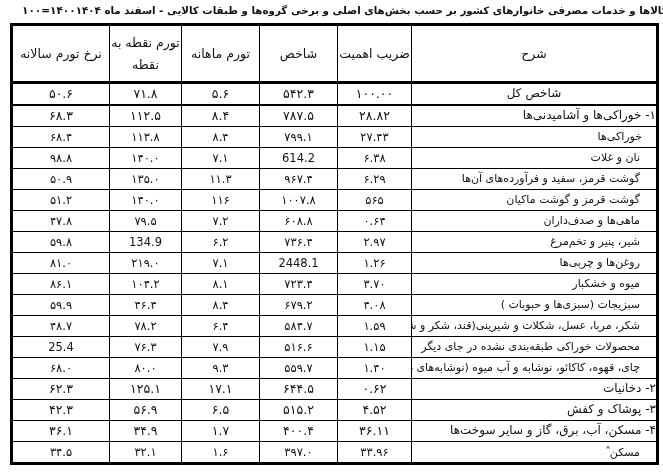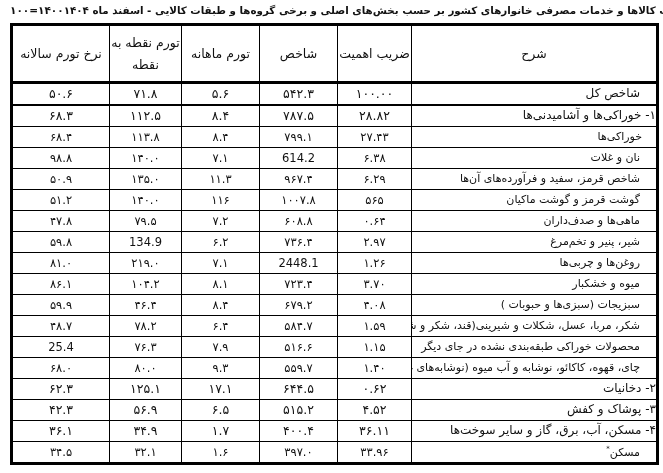--- a/index.html
+++ b/index.html
@@ -11,21 +11,21 @@
       width: 663px;
       height: 473px;
       overflow: hidden;
       position: relative;
       font-family: "DejaVu Sans", sans-serif;
       color: #111111;
     }
     .title-bar {
       position: absolute;
       top: 2px;
-      left: 10px;
+      left: 22px;
       right: 8px;
       height: 16px;
       display: flex;
       justify-content: space-between;
       align-items: center;
       font-size: 10.5px;
       font-weight: bold;
       direction: ltr;
     }
     .title-bar .base {
@@ -72,21 +72,21 @@
     td {
       height: 20px;
     }
     td.desc {
       text-align: right;
       padding-right: 0;
       font-size: 11px;
     }
     td.desc.indent1 { padding-right: 14px; }
     td.desc.indent2 { padding-right: 16px; }
-    td.desc.center { padding-right: 16px; margin-top: 16px; }
+    td.desc.center { text-align: center; padding-right: 0; margin-top: 16px; }
     tr.bold td {
       font-weight: normal;
       font-size: 12.5px;
     }
     tr.bold td.desc {
       font-size: 12px;
     }
     tr.thick-bottom td {
       border-bottom: 2.5px solid #000;
     }
@@ -156,21 +156,21 @@
         </tr>
         <tr>
           <td class="desc indent2"><span>نان و غلات</span></td>
           <td>۶.۳۸</td>
           <td>614.2</td>
           <td>۷.۱</td>
           <td>۱۴۰.۰</td>
           <td>۹۸.۸</td>
         </tr>
         <tr>
-          <td class="desc indent2"><span>شاخص قرمز، سفید و فرآورده‌های آن‌ها</span></td>
+          <td class="desc indent2"><span>گوشت قرمز، سفید و فرآورده‌های آن‌ها</span></td>
           <td>۶.۲۹</td>
           <td>۹۶۷.۴</td>
           <td>۱۱.۳</td>
           <td>۱۳۵.۰</td>
           <td>۵۰.۹</td>
         </tr>
         <tr>
           <td class="desc indent2"><span>گوشت قرمز و گوشت ماکیان</span></td>
           <td>۵۶۵</td>
           <td>۱۰۰۷.۸</td>

